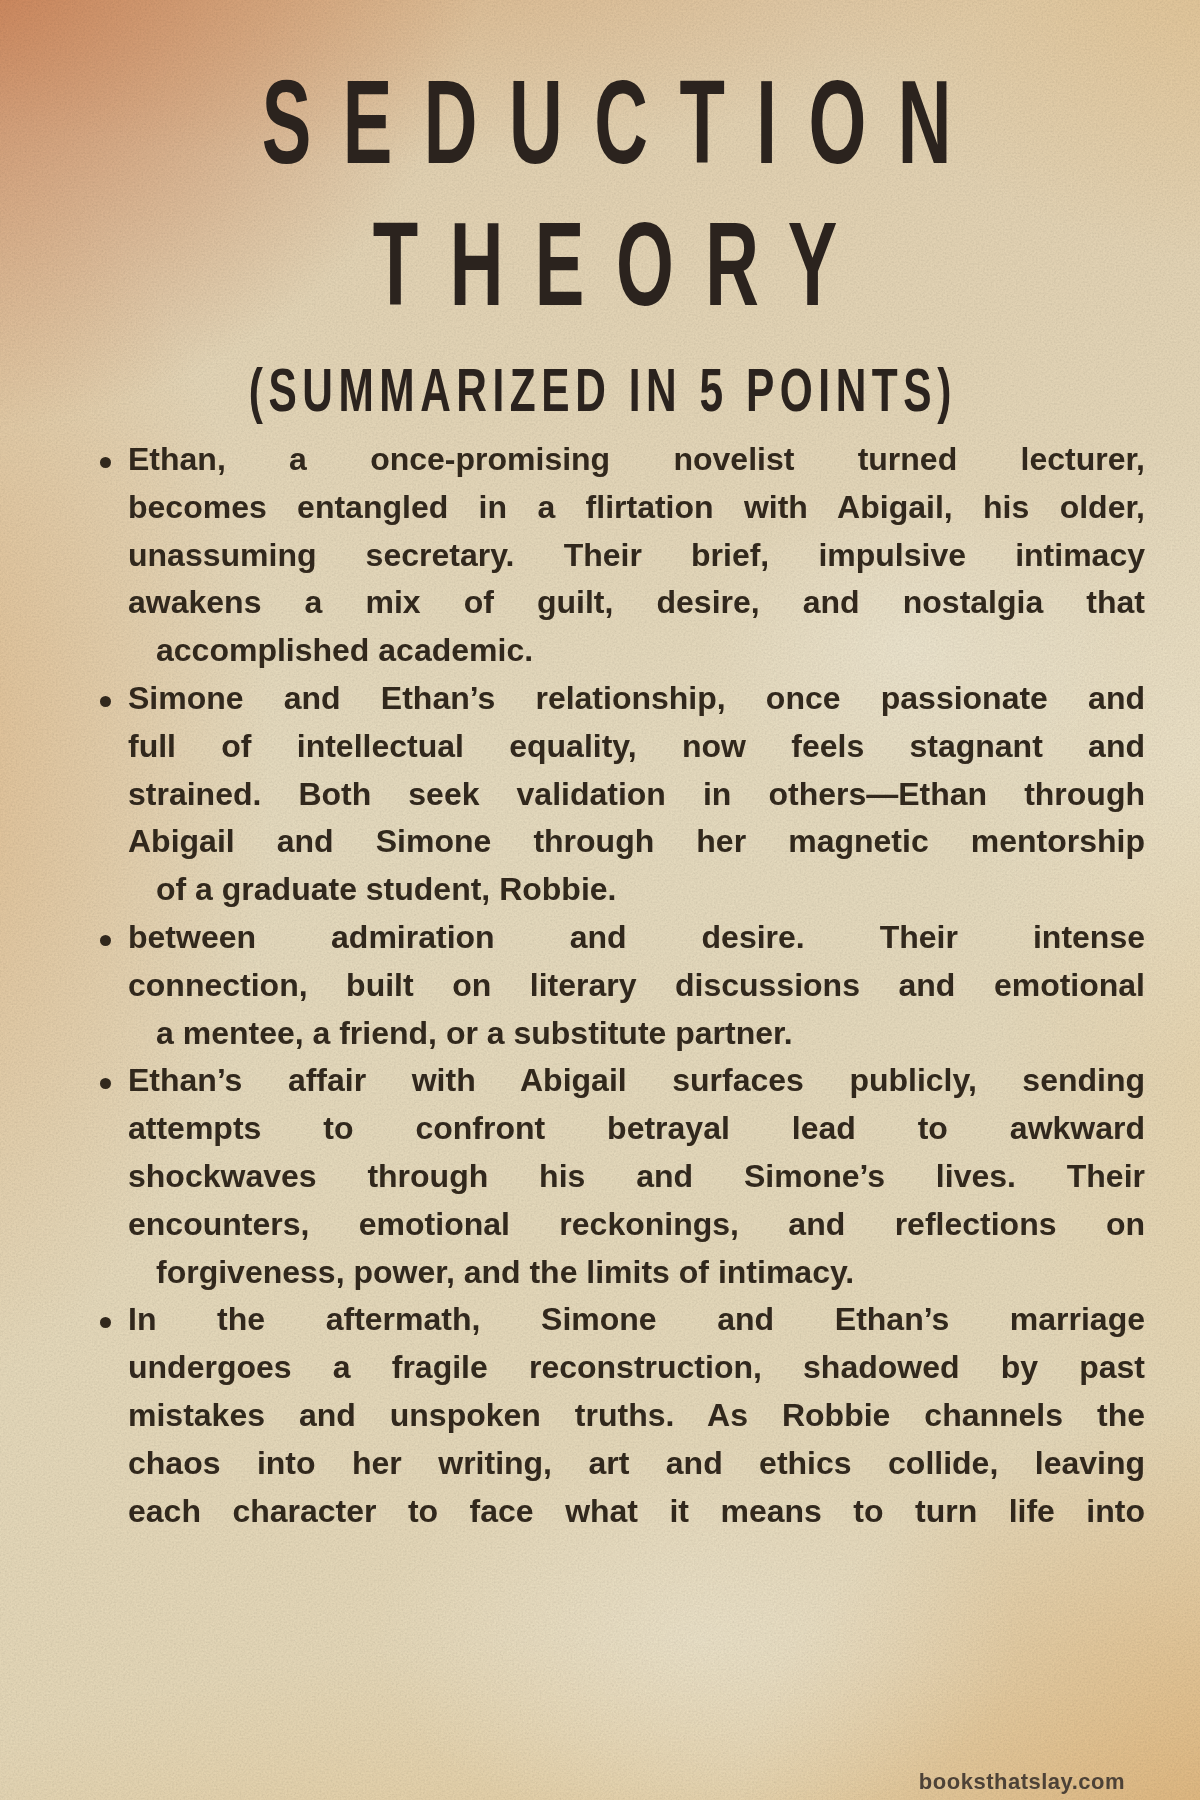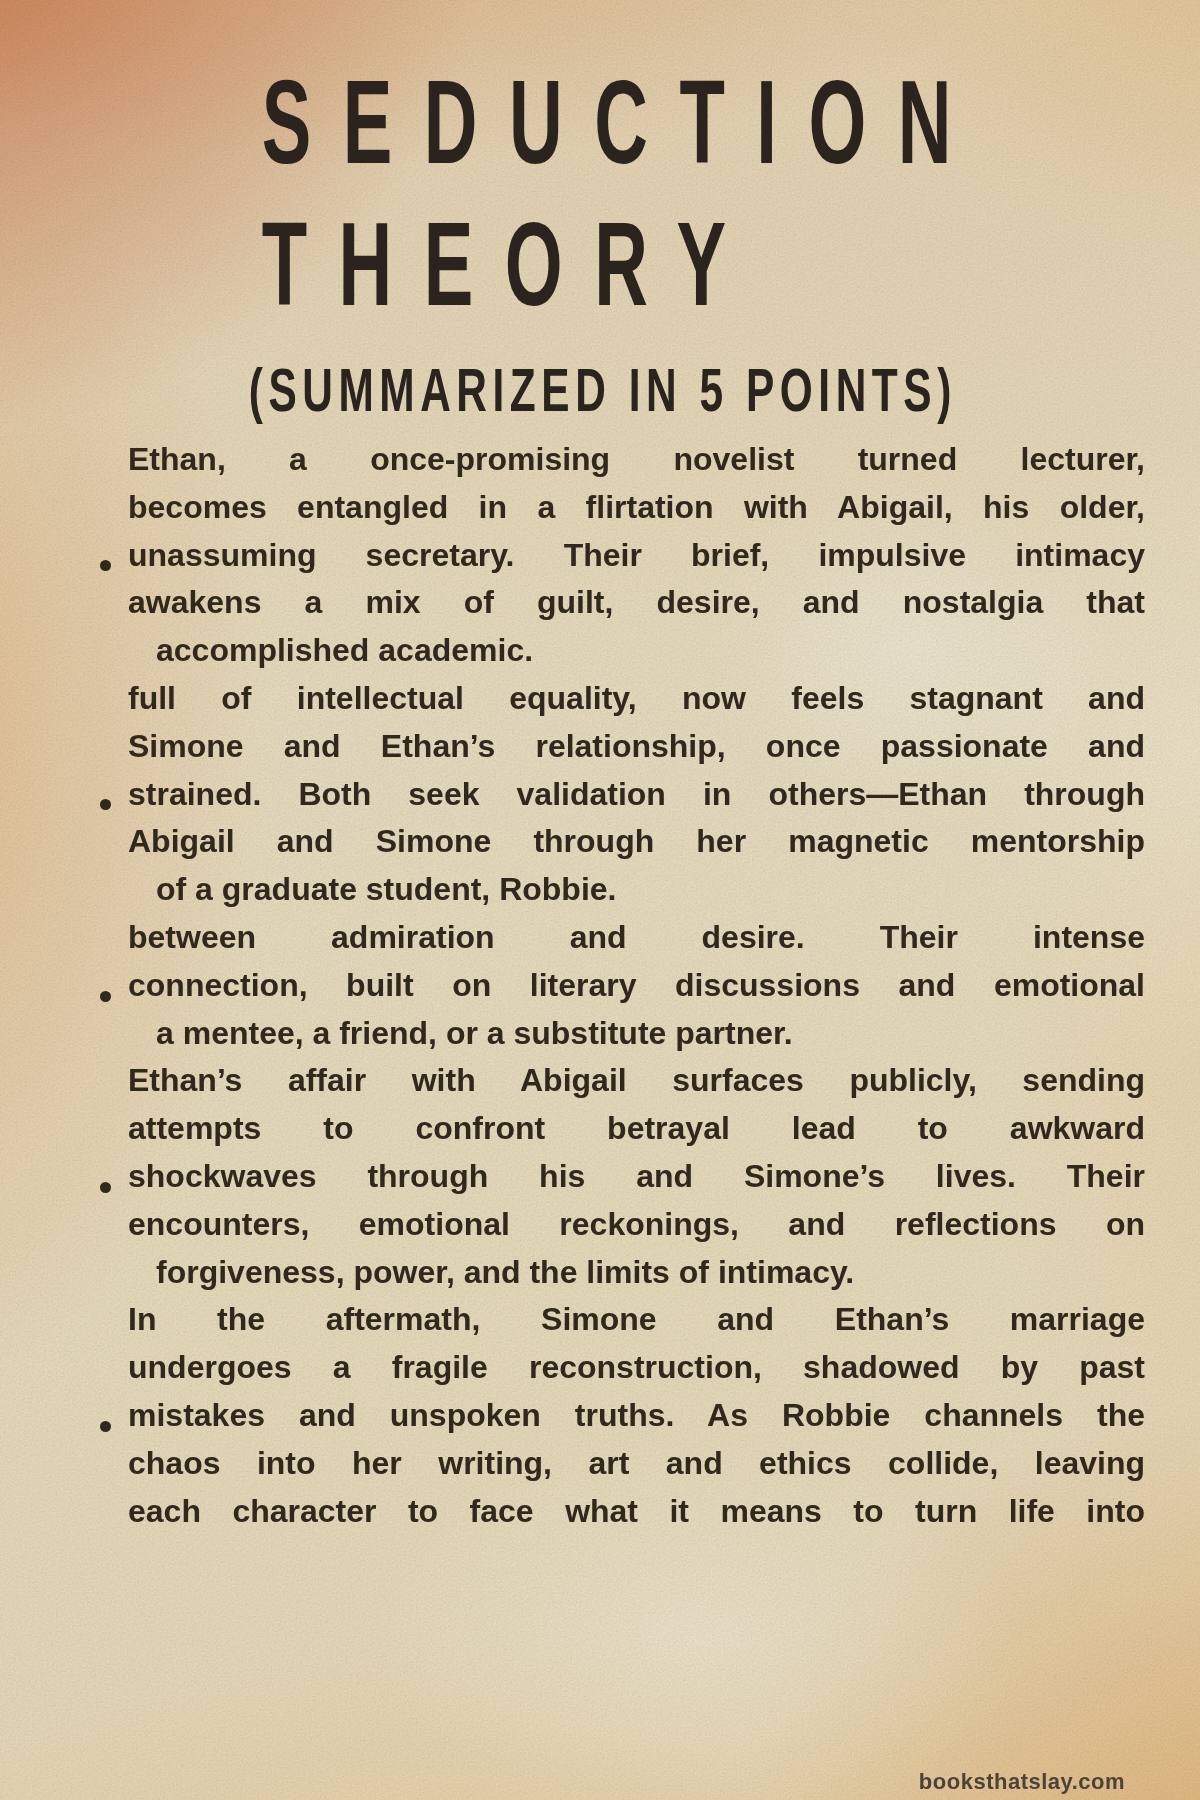--- a/index.html
+++ b/index.html
@@ -25,21 +25,21 @@
       linear-gradient(180deg, #e9d6b4 0%, #ece1c4 42%, #ebddbc 100%);
   }
 
   .noise {
     position:absolute; left:0; top:0; width:1200px; height:1800px;
     opacity:.22; mix-blend-mode:multiply; pointer-events:none;
   }
 
   .headerblock { position:relative; }
 
-  .title { margin:51px 0 0 10px; line-height:142px; text-align:left; color:#2b231e; }
+  .title { margin:51px 0 0 10px; line-height:142px; text-align:center; color:#2b231e; }
   .title-line {
     font-size:118px; font-weight:bold; letter-spacing:50px;
     padding-left:50px; 
     transform:scaleX(.63); transform-origin:50% 50%;
     white-space:nowrap;
   }
 
   .subtitle {
     margin-top:27px; line-height:56px; text-align:center;
     font-size:61px; font-weight:bold; letter-spacing:8px; padding-left:8px;
@@ -47,21 +47,21 @@
     transform:scaleX(.695); transform-origin:50% 50%;
     white-space:nowrap;
   }
 
   .summary {
     list-style:none;
     margin:18px 55px 0 100px; padding:0;
     color:#342a1e;
     font-size:32px; font-weight:bold; line-height:47.8px;
   }
-  .bullet { display:flex; align-items:center; }
+  .bullet { display:flex; align-items:flex-start; }
   .dot {
     flex:0 0 11px; width:11px; height:11px; border-radius:50%;
     background:#342a1e; margin:21px 17px 0 0;
   }
   .btext { flex:1 1 auto; min-width:0; }
   .line  { text-align:justify; text-align-last:justify; text-justify:inter-word; }
   .line.last { text-align-last:left;margin-left:28px; }
 
   .watermark {
     position:absolute; right:75px; bottom:5px;
@@ -100,22 +100,22 @@
           <div class="line">Ethan, a once-promising novelist turned lecturer,</div>
           <div class="line">becomes entangled in a flirtation with Abigail, his older,</div>
           <div class="line">unassuming secretary. Their brief, impulsive intimacy</div>
           <div class="line">awakens a mix of guilt, desire, and nostalgia that</div>
           <div class="line last">accomplished academic.</div>
         </div>
       </li>
       <li class="bullet">
         <span class="dot"></span>
         <div class="btext">
+          <div class="line">Simone and Ethan’s relationship, once passionate and</div>
           <div class="line">full of intellectual equality, now feels stagnant and</div>
-          <div class="line">Simone and Ethan’s relationship, once passionate and</div>
           <div class="line">strained. Both seek validation in others—Ethan through</div>
           <div class="line">Abigail and Simone through her magnetic mentorship</div>
           <div class="line last">of a graduate student, Robbie.</div>
         </div>
       </li>
       <li class="bullet">
         <span class="dot"></span>
         <div class="btext">
           <div class="line">between admiration and desire. Their intense</div>
           <div class="line">connection, built on literary discussions and emotional</div>

